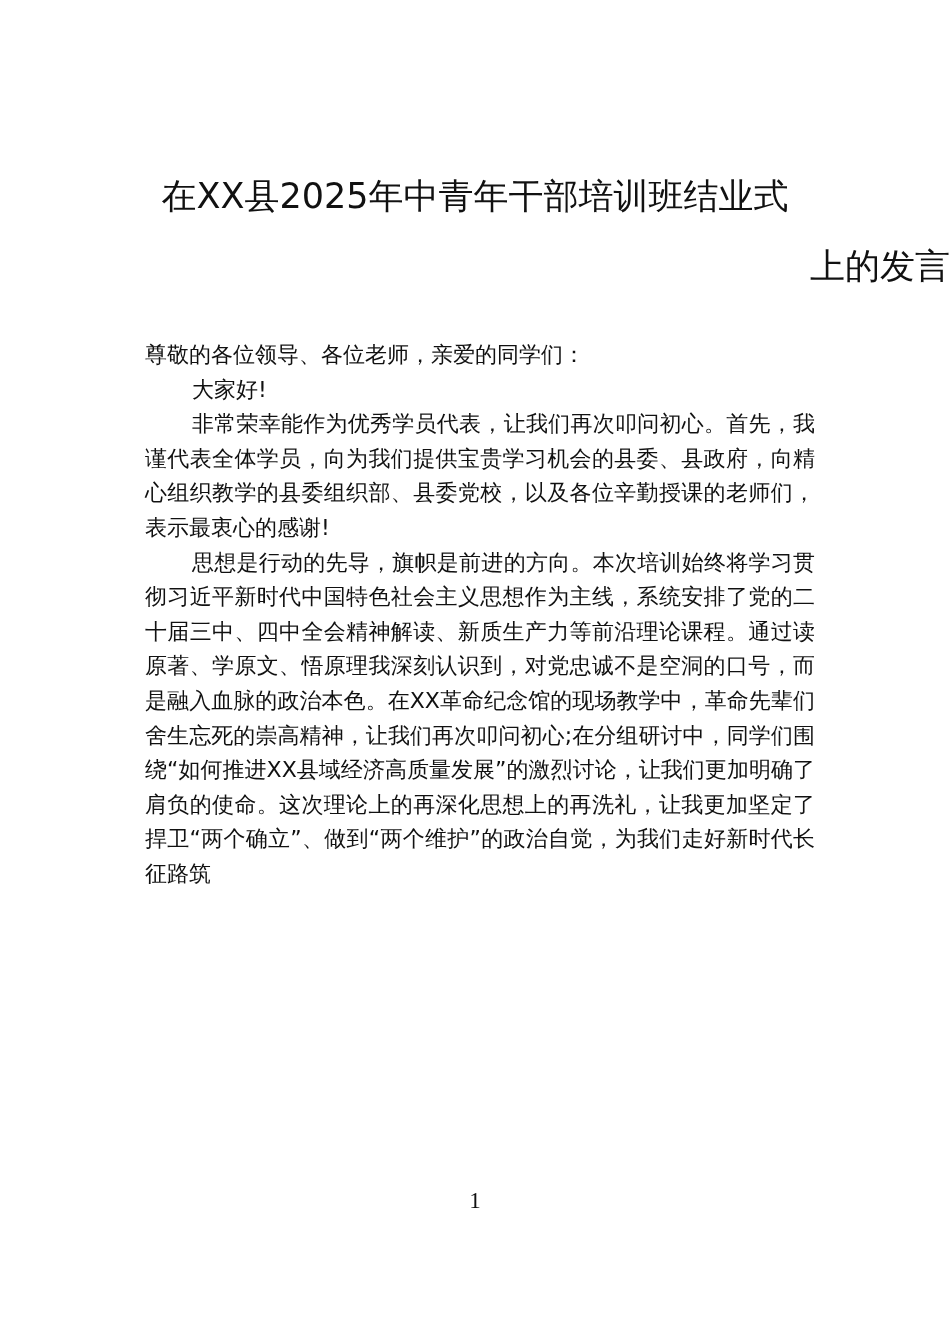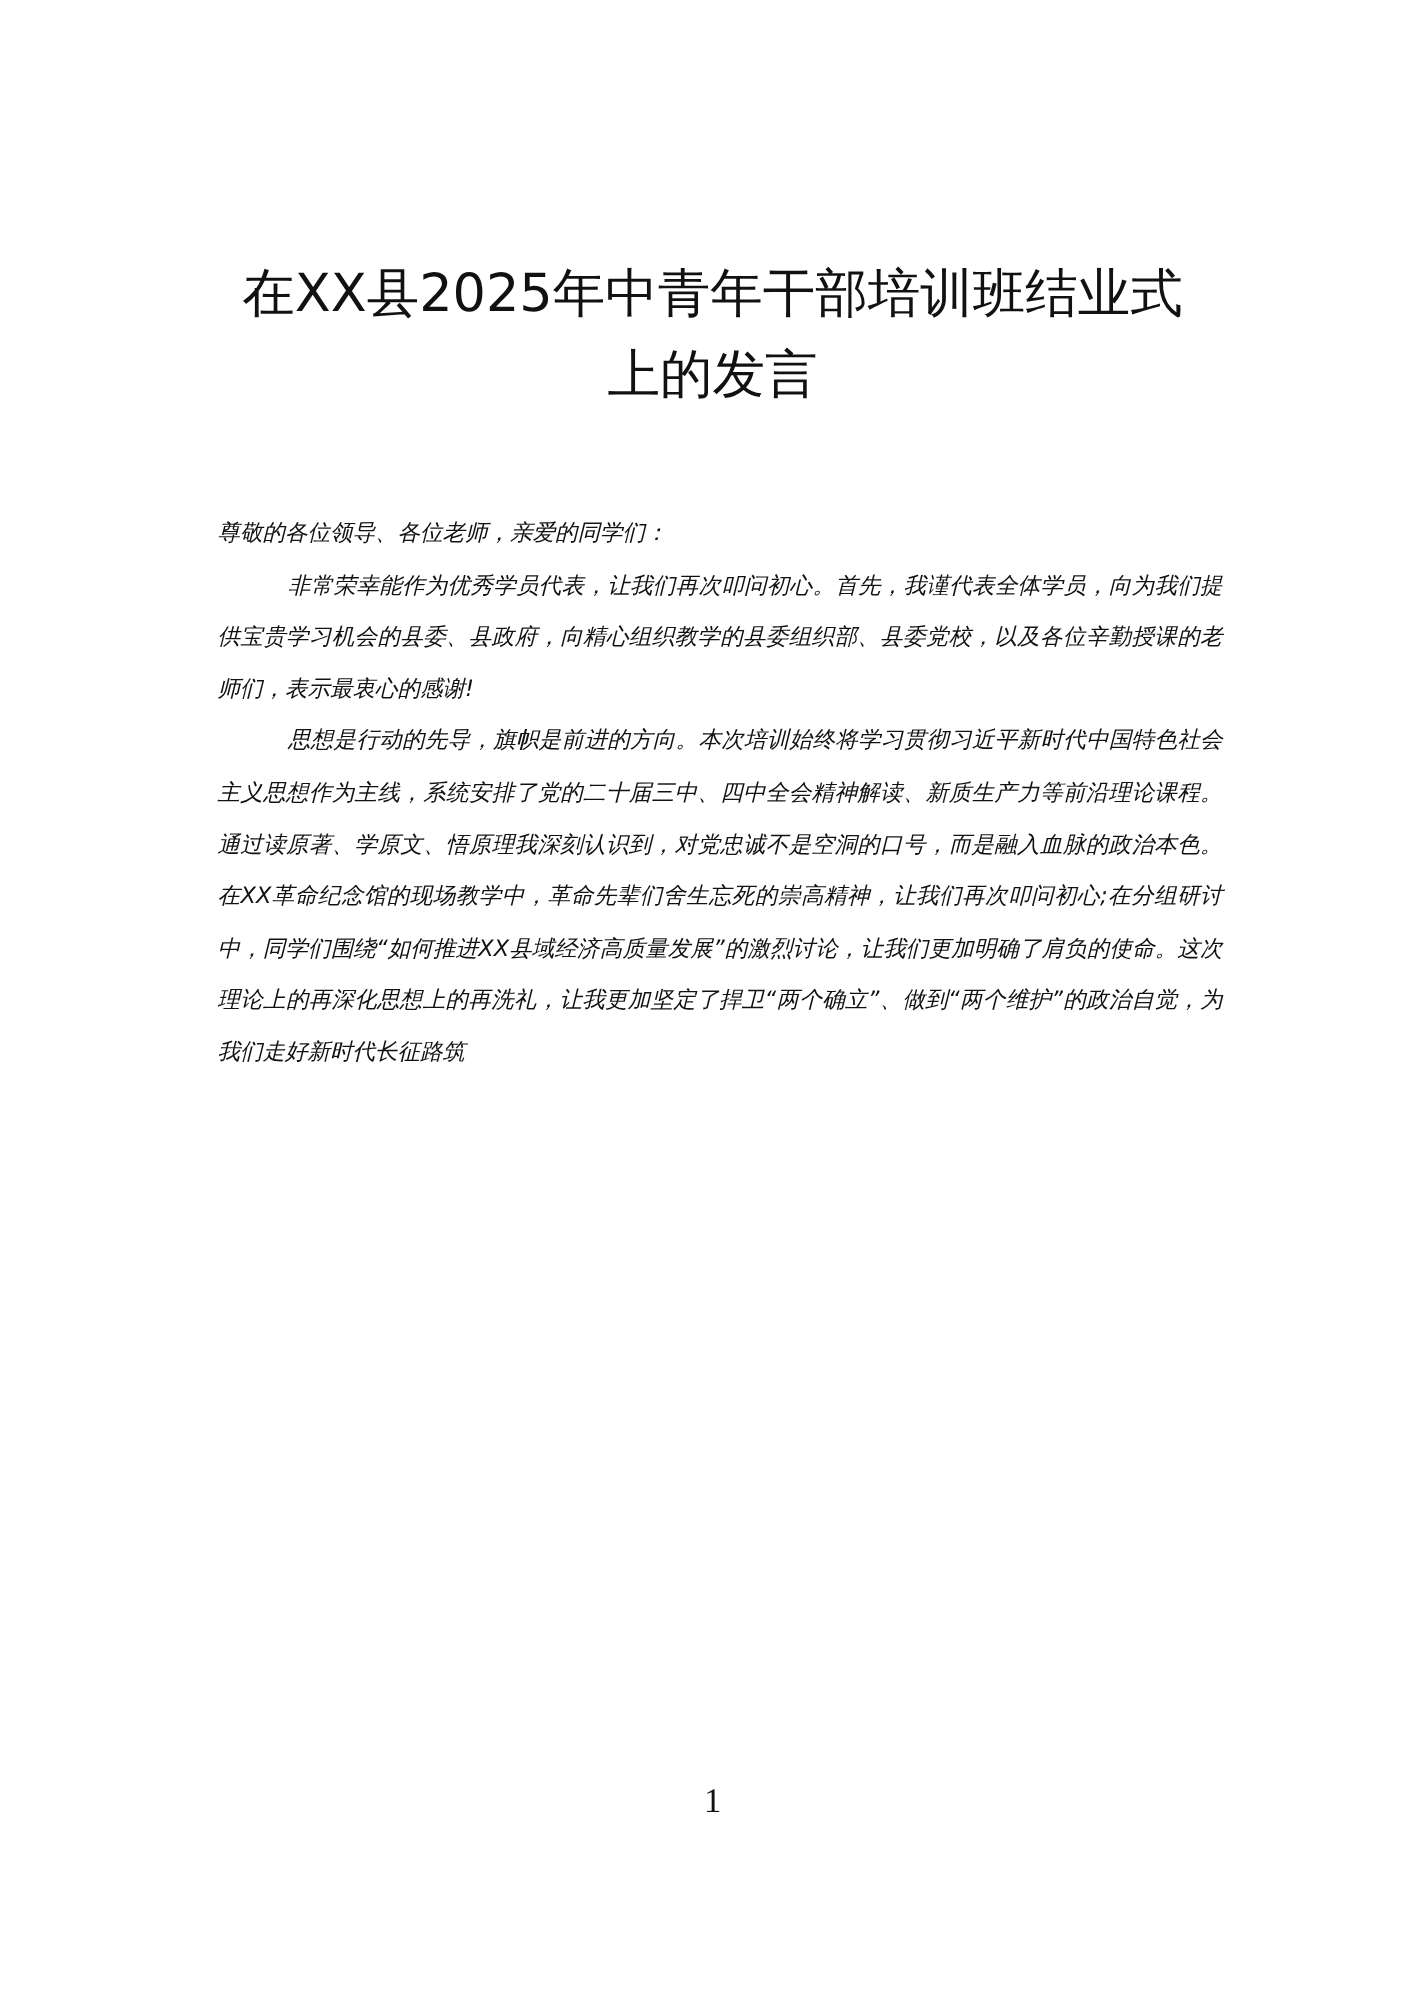--- a/index.html
+++ b/index.html
@@ -3,39 +3,40 @@
 <meta charset="utf-8">
 <style>
   html, body { margin: 0; padding: 0; background: #ffffff; }
   body { width: 950px; height: 1344px; position: relative; overflow: hidden; color: #111; }
   .page { position: absolute; left: 0; top: 0; width: 950px; height: 1344px; background: #fff; padding-left: 46px; }
   .title {
     position: absolute; left: 0; width: 950px; text-align: center;
     font-family: "DejaVu Sans", sans-serif; font-size: 35px; line-height: 40px; color: #111;
   }
   .t1 { top: 176px; }
-  .t2 { top: 230px; }
+  .t2 { top: 246px; text-align: right; }
   .body {
     position: absolute; left: 145px; top: 338px; width: 670px;
-    font-family: "DejaVu Sans", sans-serif; font-size: 15px; line-height: 34.6px; color: #111; font-style: italic;
+    font-family: "DejaVu Sans", sans-serif; font-size: 22px; line-height: 34.6px; color: #111;
   }
   .body p { margin: 0; text-align: justify; }
   .body .indent { text-indent: 47px; }
   .pagenum {
     position: absolute; left: 0; width: 950px; top: 1188px; text-align: center;
     font-family: "Liberation Serif", serif; font-size: 23px; color: #111;
   }
 </style>
 </head>
 <body>
 
 <div class="page">
   <div class="title t1">在XX县2025年中青年干部培训班结业式</div>
   <div class="title t2">上的发言</div>
 
   <div class="body">
     <p>尊敬的各位领导、各位老师，亲爱的同学们：</p>
+    <p class="indent">大家好!</p>
     <p class="indent">非常荣幸能作为优秀学员代表，让我们再次叩问初心。首先，我谨代表全体学员，向为我们提供宝贵学习机会的县委、县政府，向精心组织教学的县委组织部、县委党校，以及各位辛勤授课的老师们，表示最衷心的感谢!</p>
     <p class="indent">思想是行动的先导，旗帜是前进的方向。本次培训始终将学习贯彻习近平新时代中国特色社会主义思想作为主线，系统安排了党的二十届三中、四中全会精神解读、新质生产力等前沿理论课程。通过读原著、学原文、悟原理我深刻认识到，对党忠诚不是空洞的口号，而是融入血脉的政治本色。在XX革命纪念馆的现场教学中，革命先辈们舍生忘死的崇高精神，让我们再次叩问初心;在分组研讨中，同学们围绕“如何推进XX县域经济高质量发展”的激烈讨论，让我们更加明确了肩负的使命。这次理论上的再深化思想上的再洗礼，让我更加坚定了捍卫“两个确立”、做到“两个维护”的政治自觉，为我们走好新时代长征路筑</p>
   </div>
 
   <div class="pagenum">1</div>
 </div>
 
 </body></html>

